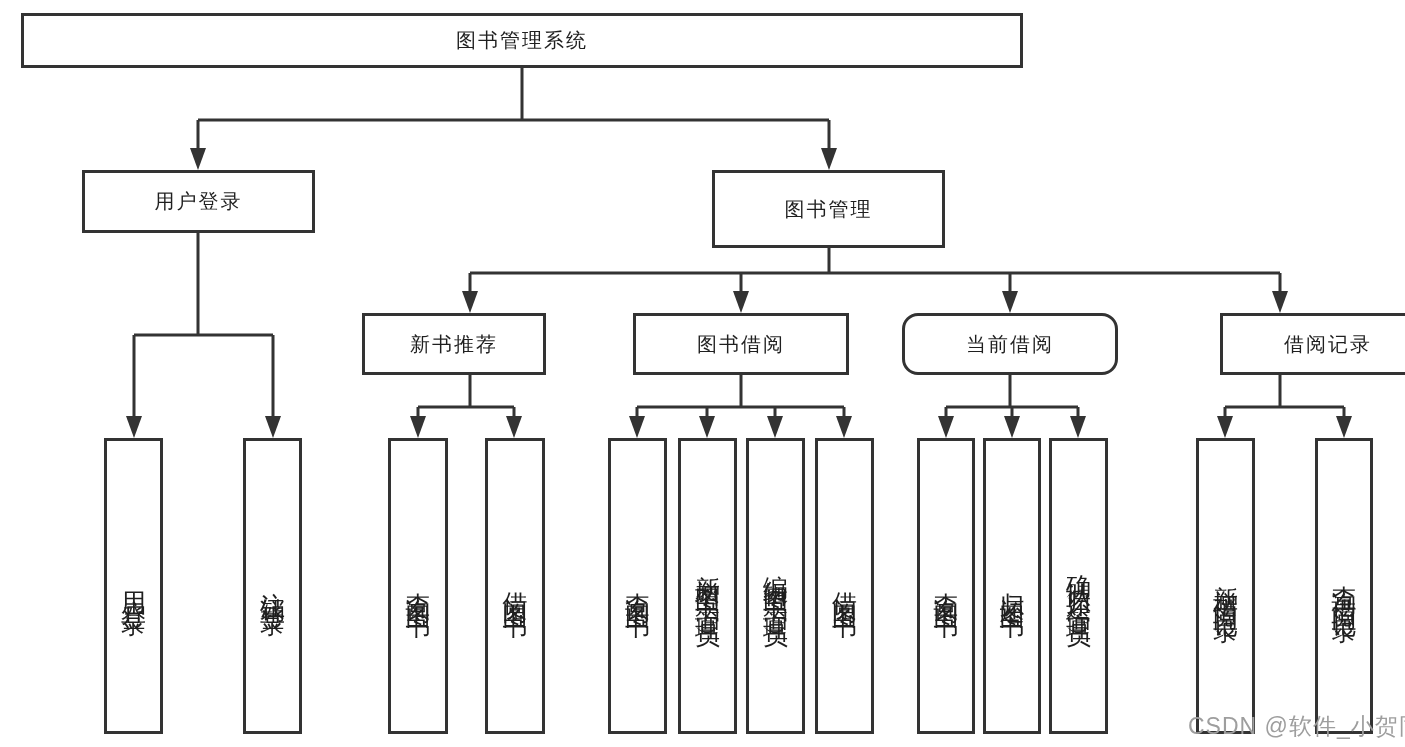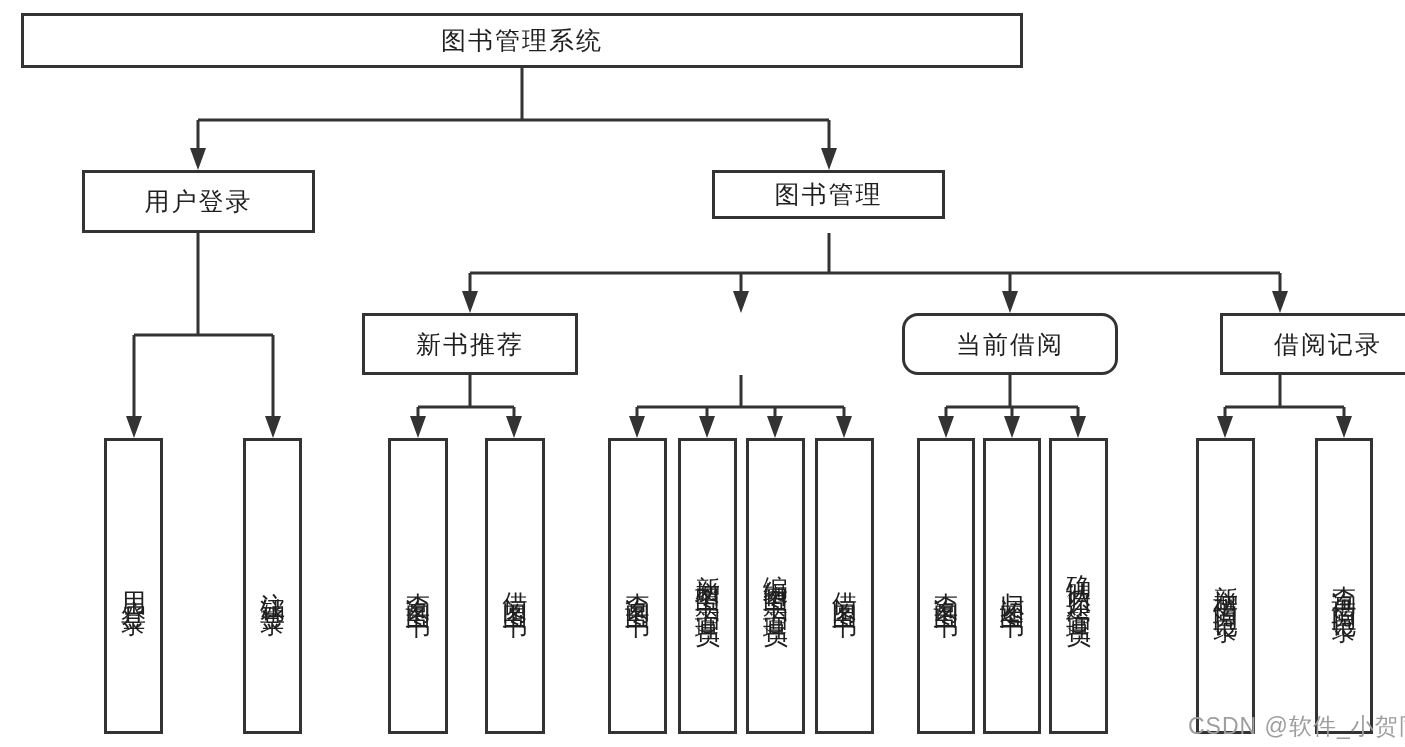--- a/index.html
+++ b/index.html
@@ -35,21 +35,21 @@
     position: absolute;
     box-sizing: border-box;
     border: 3px solid var(--line, #333333);
     background: #ffffff;
     display: flex;
     align-items: center;
     justify-content: center;
     color: var(--text, #1f1f1f);
   }
   .node.h {
-    font-size: 25px;
+    font-size: 20px;
     letter-spacing: 2px;
     white-space: nowrap;
   }
   .node.v span {
     writing-mode: vertical-lr;
     text-orientation: mixed;
     font-size: 25px;
     letter-spacing: 7px;
     line-height: 1;
   }
@@ -108,23 +108,24 @@
     <g>
       <path class="ln" d="M1280,375 V407 M1225,407 H1344 M1225,407 V418 M1344,407 V418"></path>
       <polygon class="ar" points="1217,416 1233,416 1225,438"></polygon>
       <polygon class="ar" points="1336,416 1352,416 1344,438"></polygon>
     </g>
   </svg>
 
   <div class="node h" style="left:21px; top:13px; width:1002px; height:55px;">图书管理系统</div>
 
   <div class="node h" style="left:82px; top:170px; width:233px; height:63px;">用户登录</div>
-  <div class="node h" style="left:712px; top:170px; width:233px; height:49px;text-align:right;">图书管理</div>
+  <div class="node h" style="left:712px; top:170px; width:233px; height:78px;text-align:right;">图书管理</div>
 
-  <div class="node h" style="left:362px; top:313px; width:216px; height:62px;">新书推荐</div>
+  <div class="node h" style="left:362px; top:313px; width:184px; height:62px;">新书推荐</div>
+  <div class="node h" style="left:633px; top:313px; width:216px; height:62px;">图书借阅</div>
   <div class="node h" style="left:902px; top:313px; width:216px; height:62px;border-radius:16px;">当前借阅</div>
   <div class="node h" style="left:1172px; top:313px; width:216px; height:62px;margin-left:48px;">借阅记录</div>
 
   <div class="node v" style="left:104px; top:438px; width:59px; height:296px;">
     <span>用户登录</span>
   </div>
   <div class="node v" style="left:243px; top:438px; width:59px; height:296px;">
     <span>注销登录</span>
   </div>
 

